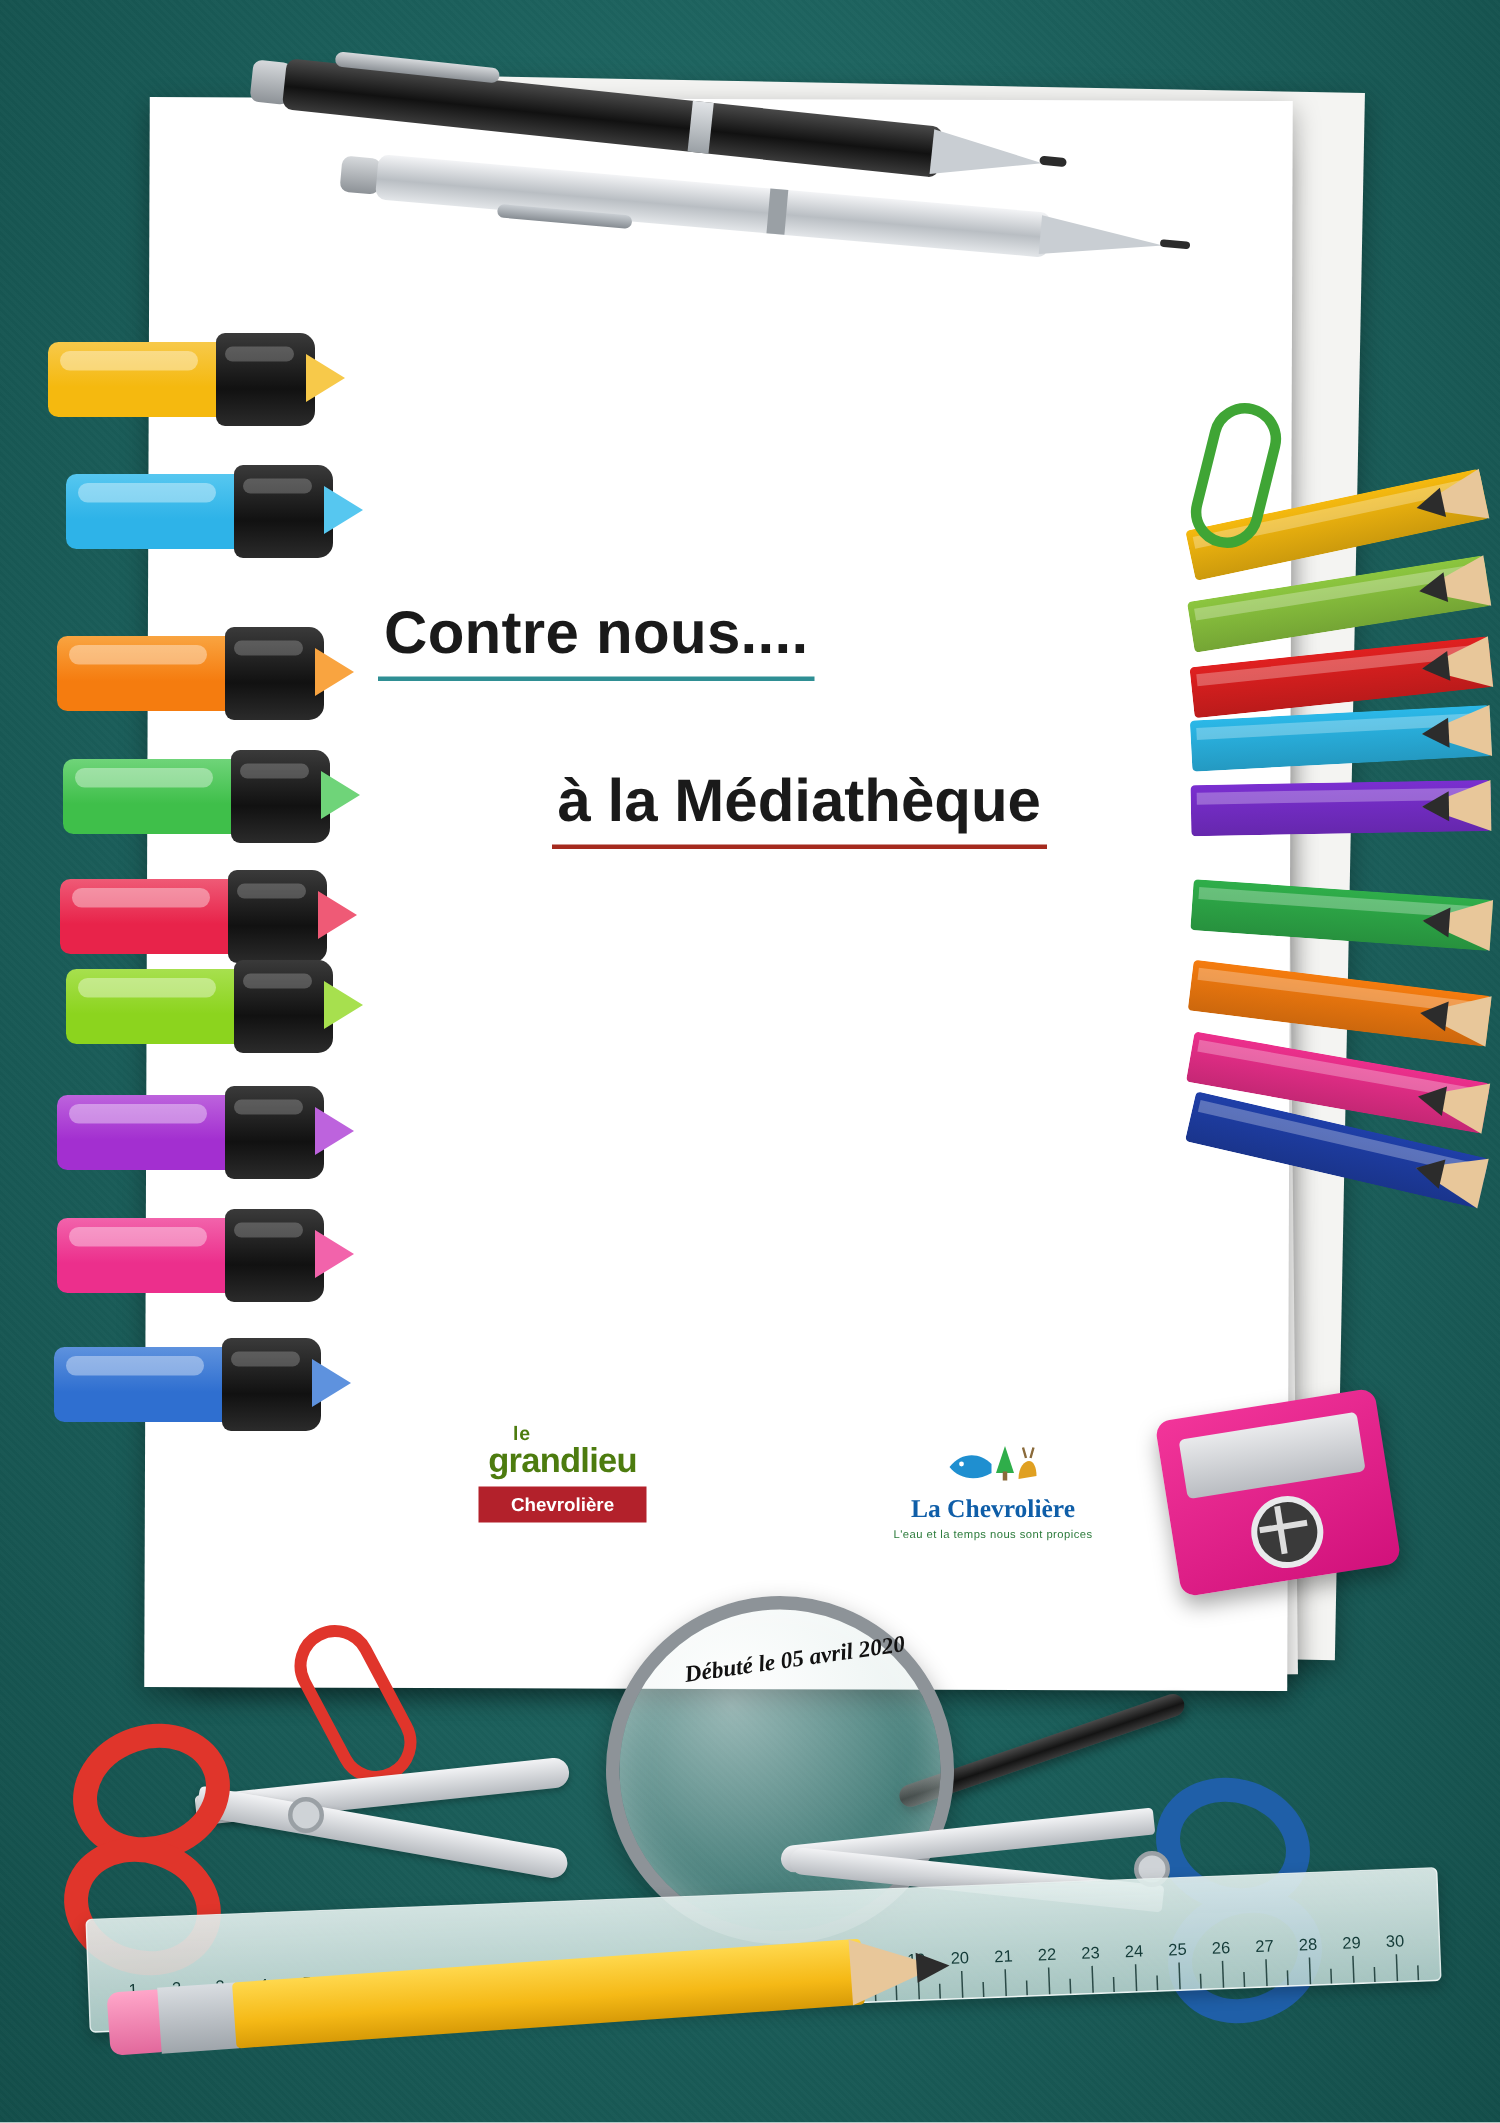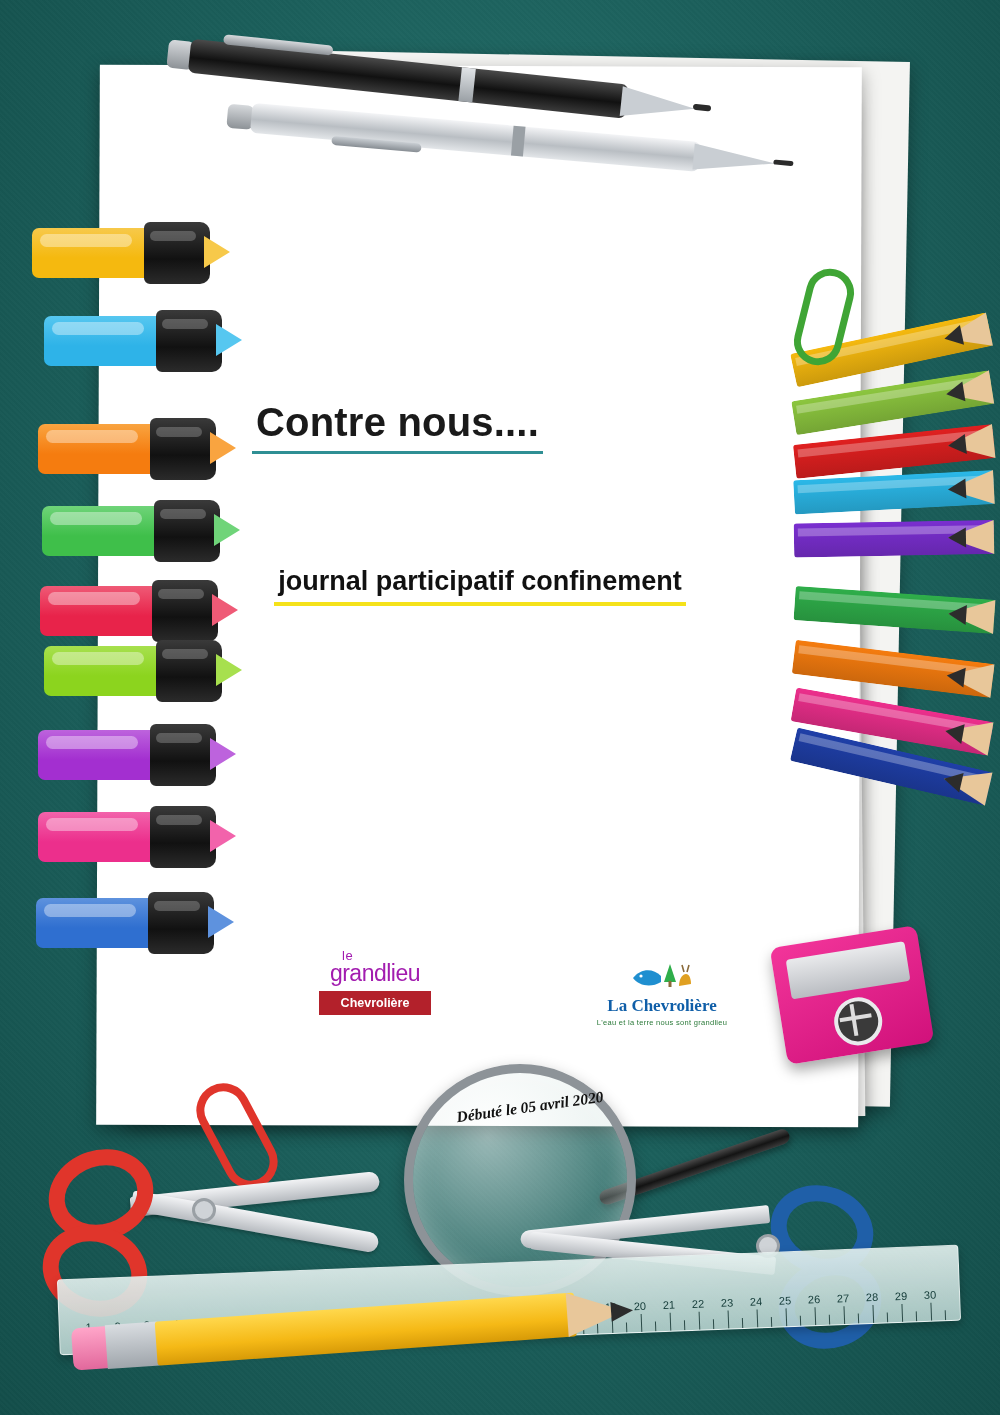--- a/index.html
+++ b/index.html
@@ -72,21 +72,21 @@
     padding:0 4px 5px 4px;
   }
 
   
   .logo-grandlieu{
     position:absolute;left:316px;top:943px;width:118px;height:92px;
     background:#ffffff;
     text-align:center;
   }
   .gl-top{
-    color:#a21caf;font-weight:normal;line-height:1;
+    color:#4d7c0f;font-weight:bold;line-height:1;
     padding-top:6px;
   }
   .gl-le{font-size:13px;display:block;text-align:left;padding-left:26px;letter-spacing:.5px;}
   .gl-grandlieu{font-size:23px;display:block;letter-spacing:-.5px;}
   .gl-bar{
     margin:6px auto 0 auto;width:112px;height:24px;background:#b3212b;
     color:#fff;font-size:12.5px;font-weight:bold;line-height:24px;
   }
   .logo-chev{
     position:absolute;left:578px;top:950px;width:168px;height:90px;
@@ -494,21 +494,21 @@
   <div class="clip green"></div>
   <div class="clip red"></div>
 
   <div class="sharpener">
     <div class="blade"></div>
     <div class="hole"></div>
   </div>
 
   <div class="titles">
     <div><span class="t1">Contre nous....</span></div>
-    <div class="t3wrap"><span class="t3">journal participatif confinement</span></div>
+    <div class="t2wrap"><span class="t2">à la Médiathèque</span></div>
   </div>
 
   <div class="logo-grandlieu">
     <div class="gl-top">
       <span class="gl-le">le</span>
       <span class="gl-grandlieu">grandlieu</span>
     </div>
     <div class="gl-bar">Chevrolière</div>
   </div>
 
@@ -517,21 +517,21 @@
       <svg class="chev-shape" viewBox="0 0 62 40">
         <path d="M2 26 C10 16,22 16,30 24 L30 30 C20 36,8 34,2 26 Z" fill="#1f8fd0"></path>
         <circle cx="10" cy="24" r="1.6" fill="#ffffff"></circle>
         <path d="M33 30 L39 12 L45 30 Z" fill="#2fae4a"></path>
         <rect x="37.5" y="29" width="3" height="6" fill="#8a6a3a"></rect>
         <path d="M48 34 C48 26,52 22,55 22 C58 22,60 26,60 32 Z" fill="#e0a021"></path>
         <path d="M53 20 L51 13 M56 20 L58 13" stroke="#8a6a3a" stroke-width="1.6" fill="none"></path>
       </svg>
     </div>
     <div class="chev-name">La Chevrolière</div>
-    <div class="chev-tag">L'eau et la terre nous sont grandlieu</div>
+    <div class="chev-tag">L'eau et la temps nous sont propices</div>
   </div>
 
   <div class="mag-handle"></div>
   <div class="magnifier"></div>
   <div class="mag-date">Débuté le 05 avril 2020</div>
 
   <div class="sciss-red">
     <div class="sr-blade2"></div>
     <div class="sr-blade"></div>
     <div class="sr-ring a"></div>

